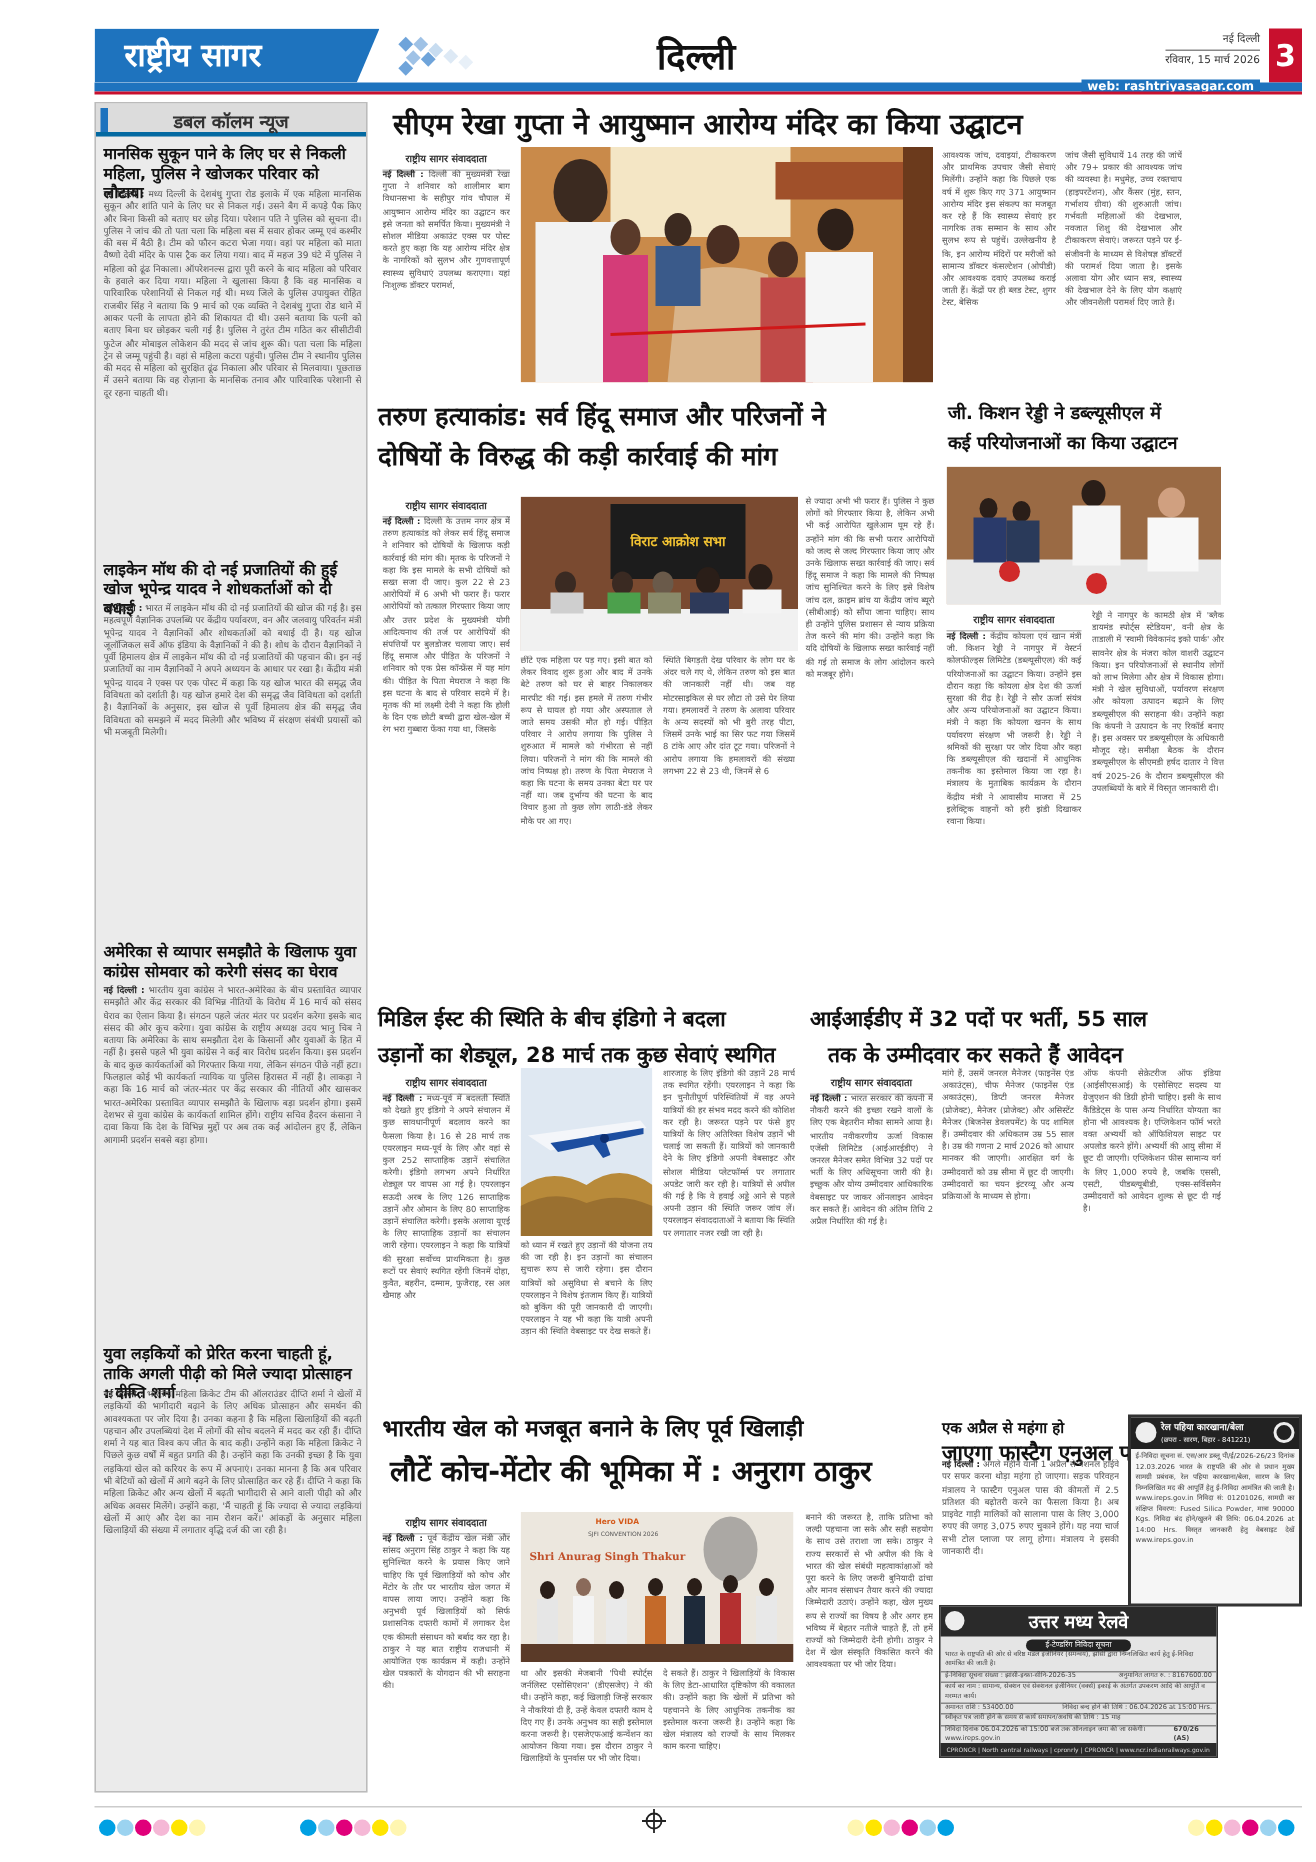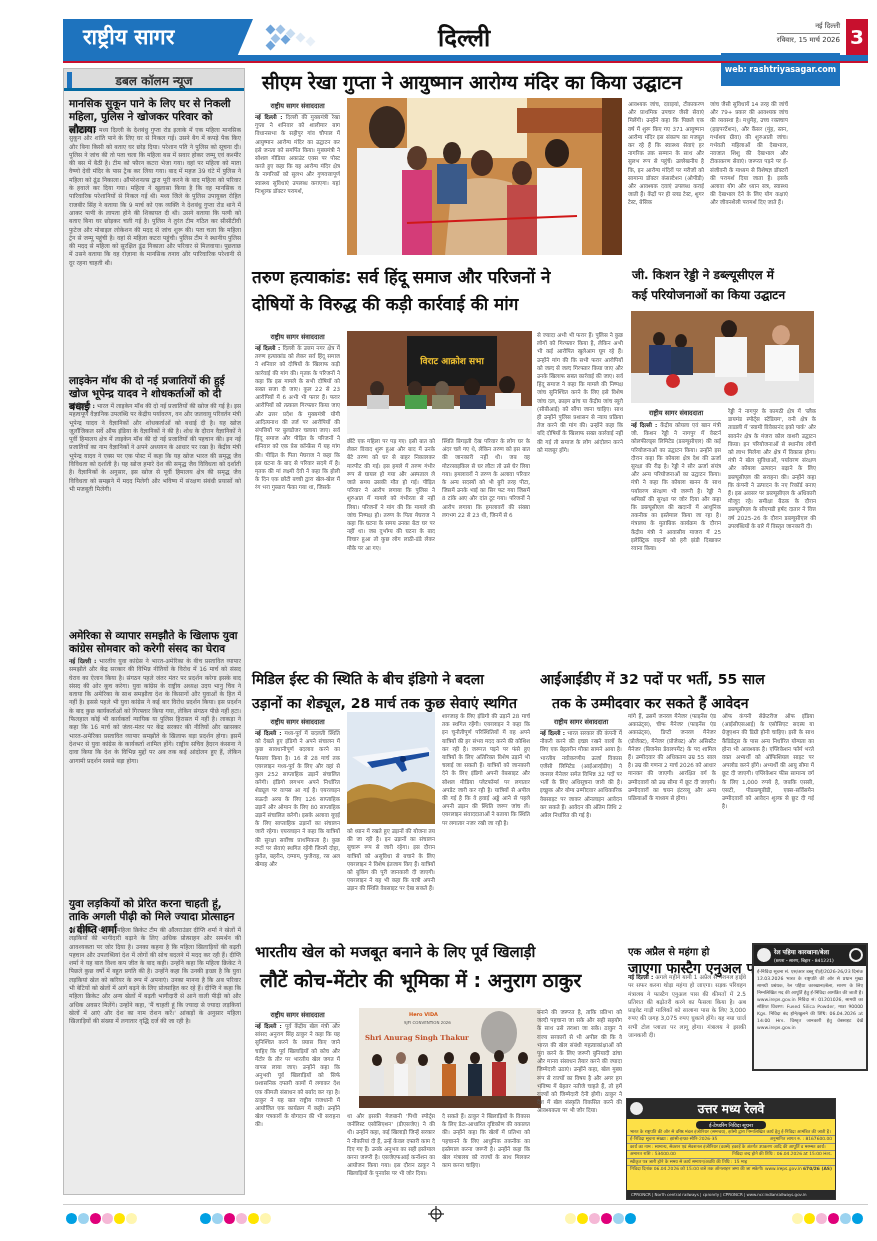--- a/index.html
+++ b/index.html
@@ -12,21 +12,21 @@
   .masthead { left: 63px; top: 19px; width: 805px; height: 42px; }
   .mast-blue { left: 0; top: 0; width: 190px; height: 36px; background: #1e73be; clip-path: polygon(0 0, 100% 0, 92% 100%, 0 100%); }
   .mast-logo { left: 20px; top: 3px; font-family: "DejaVu Serif", serif; font-weight: bold; font-size: 21px; color: #fff; }
   .mast-dots { left: 200px; top: 5px; width: 70px; height: 26px; }
   .mast-dots span { position: absolute; width: 7px; height: 7px; background: #9fc2e6; transform: rotate(45deg); }
   .mast-city { left: 375px; top: 1px; font-family: "DejaVu Serif", serif; font-weight: bold; font-size: 24px; color: #111; }
   .mast-meta { right: 28px; top: 2px; text-align: right; font-size: 7px; color: #333; line-height: 11px; }
   .mast-meta .line { border-top: 1px solid #888; margin-top: 1px; padding-top: 1px; }
   .mast-page { right: 0; top: 0; width: 22px; height: 36px; background: #c8102e; color: #fff; font-weight: bold; font-size: 20px; text-align: center; line-height: 36px; }
   .mast-bar { left: 0; top: 36px; width: 805px; height: 6px; background: #1e73be; }
-  .mast-web { right: 28px; top: 34px; font-size: 8px; color: #fff; font-weight: bold; background: #1e73be; padding: 12px 4px; }
+  .mast-web { right: 28px; top: 34px; font-size: 8px; color: #fff; font-weight: bold; background: #1e73be; padding: 0 4px; }
   .mast-red { left: 0; top: 42px; width: 805px; height: 2px; background: #c8102e; }
 
   
   .leftcol { left: 63px; top: 68px; width: 182px; height: 1127px; background: #ebebeb; border: 1px solid #bbb; }
   .dcn-header { left: 0; top: 0; width: 180px; height: 22px; background: #dcdcdc; border-bottom: 3px solid #0369a1; }
   .dcn-header .flag { position: absolute; left: 3px; top: 3px; width: 5px; height: 16px; background: #1e73be; }
   .dcn-header .t { position: absolute; left: 0; width: 100%; top: 3px; text-align: center; font-weight: bold; font-size: 12px; color: #333; }
   .lhead { position: absolute; left: 5px; width: 172px; font-weight: bold; color: #111; font-size: 10.5px; line-height: 13px; }
   .lbody { position: absolute; left: 5px; width: 172px; font-size: 6px; line-height: 8.3px; color: #555; text-align: justify; overflow: hidden; }
   .lbody b { color: #222; }
@@ -39,21 +39,21 @@
 
   .photo { overflow: hidden; }
 
   
   .ad1 { left: 752px; top: 943px; width: 116px; height: 128px; border: 2px solid #333; background: #f6f6f6; }
   .ad1-head { background: #222; color: #fff; height: 21px; font-size: 6px; line-height: 9px; padding: 2px 4px 0 20px; position: relative; }
   .ad1-logo { position: absolute; left: 3px; top: 3px; width: 14px; height: 14px; border-radius: 50%; background: #eee; }
   .ad1-logo2 { position: absolute; right: 3px; top: 3px; width: 14px; height: 14px; border-radius: 50%; border: 2px solid #eee; }
   .ad1-body { font-size: 4.6px; line-height: 7px; color: #444; padding: 2px 3px; text-align: justify; }
 
-  .ad2 { left: 626px; top: 1098px; width: 210px; height: 102px; border: 1px solid #333; background: #fde047; }
+  .ad2 { left: 626px; top: 1070px; width: 186px; height: 102px; border: 1px solid #333; background: #e5e5e5; }
   .ad2-head { background: #2a2a2a; color: #fff; height: 20px; text-align: center; font-weight: bold; font-size: 12px; line-height: 20px; position: relative; }
   .ad2-logo { position: absolute; left: 3px; top: 3px; width: 13px; height: 13px; border-radius: 50%; background: #eee; }
   .ad2-sub { margin: 2px auto 0; width: 70px; background: #222; color: #fff; font-size: 5px; text-align: center; border-radius: 6px; line-height: 8px; }
   .ad2-row { font-size: 4.4px; line-height: 6.4px; color: #444; padding: 0 3px; border-bottom: 1px solid #888; }
   .ad2-foot { position: absolute; left: 0; bottom: 0; width: 100%; height: 9px; background: #2a2a2a; color: #ddd; font-size: 4px; line-height: 9px; padding-left: 4px; white-space: nowrap; overflow: hidden; }
 
   
   .regdots span { display: inline-block; width: 11px; height: 11px; border-radius: 50%; margin-right: 1px; }
   .crosshair { left: 428px; top: 1206px; width: 16px; height: 16px; }
   .bottomrule { left: 63px; top: 1204px; width: 805px; height: 1px; background: #ccc; }
@@ -201,21 +201,21 @@
 <div class="abs h1" style="left:552px;top:693px;font-size:14px;">तक के उम्मीदवार कर सकते हैं आवेदन</div>
 <div class="abs byline" style="left:540px;top:717px;width:82px;">राष्ट्रीय सागर संवाददाता</div>
 <div class="abs txt" style="left:540px;top:729px;width:82px;height:200px;"><b>नई दिल्ली :</b> <span>भारत सरकार की कंपनी में नौकरी करने की इच्छा रखने वालों के लिए एक बेहतरीन मौका सामने आया है। भारतीय नवीकरणीय ऊर्जा विकास एजेंसी लिमिटेड (आईआरईडीए) ने जनरल मैनेजर समेत विभिन्न 32 पदों पर भर्ती के लिए अधिसूचना जारी की है। इच्छुक और योग्य उम्मीदवार आधिकारिक वेबसाइट पर जाकर ऑनलाइन आवेदन कर सकते हैं। आवेदन की अंतिम तिथि 2 अप्रैल निर्धारित की गई है।</span></div>
 <div class="abs txt" style="left:628px;top:712px;width:88px;height:217px;">मांगे हैं, उसमें जनरल मैनेजर (फाइनेंस एंड अकाउंट्स), चीफ मैनेजर (फाइनेंस एंड अकाउंट्स), डिप्टी जनरल मैनेजर (प्रोजेक्ट), मैनेजर (प्रोजेक्ट) और असिस्टेंट मैनेजर (बिजनेस डेवलपमेंट) के पद शामिल हैं। उम्मीदवार की अधिकतम उम्र 55 साल है। उम्र की गणना 2 मार्च 2026 को आधार मानकर की जाएगी। आरक्षित वर्ग के उम्मीदवारों को उम्र सीमा में छूट दी जाएगी। उम्मीदवारों का चयन इंटरव्यू और अन्य प्रक्रियाओं के माध्यम से होगा।</div>
 <div class="abs txt" style="left:722px;top:712px;width:92px;height:217px;">ऑफ कंपनी सेक्रेटरीज ऑफ इंडिया (आईसीएसआई) के एसोसिएट सदस्य या ग्रेजुएशन की डिग्री होनी चाहिए। इसी के साथ कैंडिडेट्स के पास अन्य निर्धारित योग्यता का होना भी आवश्यक है। एप्लिकेशन फॉर्म भरते वक्त अभ्यर्थी को ऑफिशियल साइट पर अपलोड करने होंगे। अभ्यर्थी की आयु सीमा में छूट दी जाएगी। एप्लिकेशन फीस सामान्य वर्ग के लिए 1,000 रुपये है, जबकि एससी, एसटी, पीडब्ल्यूबीडी, एक्स-सर्विसमैन उम्मीदवारों को आवेदन शुल्क से छूट दी गई है।</div>
 
 <div class="abs h1" style="left:255px;top:941px;font-size:15px;">भारतीय खेल को मजबूत बनाने के लिए पूर्व खिलाड़ी</div>
 <div class="abs h1" style="left:260px;top:967px;font-size:19px;">लौटें कोच-मेंटोर की भूमिका में : अनुराग ठाकुर</div>
 <div class="abs byline" style="left:255px;top:1010px;width:85px;">राष्ट्रीय सागर संवाददाता</div>
 <div class="abs txt" style="left:255px;top:1022px;width:85px;height:175px;"><b>नई दिल्ली :</b> <span>पूर्व केंद्रीय खेल मंत्री और सांसद अनुराग सिंह ठाकुर ने कहा कि यह सुनिश्चित करने के प्रयास किए जाने चाहिए कि पूर्व खिलाड़ियों को कोच और मेंटोर के तौर पर भारतीय खेल जगत में वापस लाया जाए। उन्होंने कहा कि अनुभवी पूर्व खिलाड़ियों को सिर्फ प्रशासनिक दफ्तरी कामों में लगाकर देश एक कीमती संसाधन को बर्बाद कर रहा है। ठाकुर ने यह बात राष्ट्रीय राजधानी में आयोजित एक कार्यक्रम में कही। उन्होंने खेल पत्रकारों के योगदान की भी सराहना की।</span></div>
-<div class="abs photo" style="left:359px;top:1008px;width:214px;height:100px;">
+<div class="abs photo" style="left:347px;top:1008px;width:214px;height:100px;">
   <svg width="182" height="100" viewBox="0 0 182 100">
     <rect width="182" height="100" fill="#ece7de"></rect>
     <text x="50" y="8" font-size="5" fill="#d45a1a" font-weight="bold" font-family="DejaVu Sans, sans-serif">Hero VIDA</text>
     <text x="45" y="16" font-size="4" fill="#555" font-family="DejaVu Sans, sans-serif">SJFI CONVENTION 2026</text>
     <text x="6" y="32" font-size="7" fill="#c0502a" font-family="DejaVu Serif, serif" font-weight="bold">Shri Anurag Singh Thakur</text>
     <ellipse cx="140" cy="25" rx="18" ry="22" fill="#6a6a6a" opacity="0.5"></ellipse>
     <rect x="0" y="88" width="182" height="12" fill="#5a3a28"></rect>
     <g>
       <ellipse cx="18" cy="52" rx="5" ry="6" fill="#2a1e18"></ellipse>
         <rect x="11" y="58" width="14" height="30" fill="#e6e6e6"></rect>

